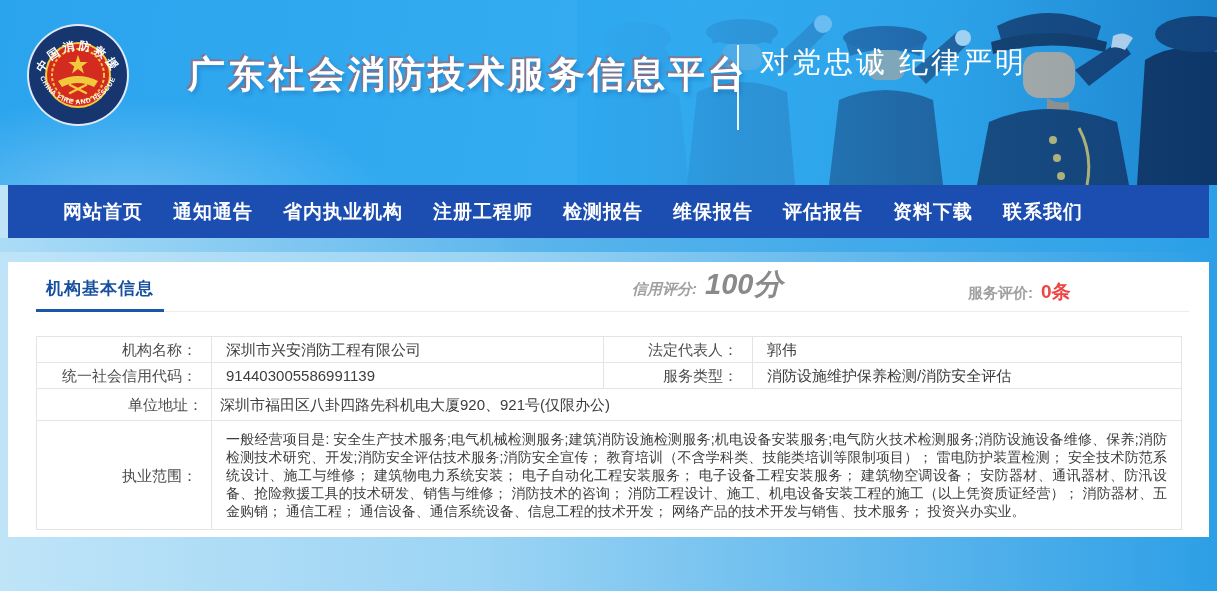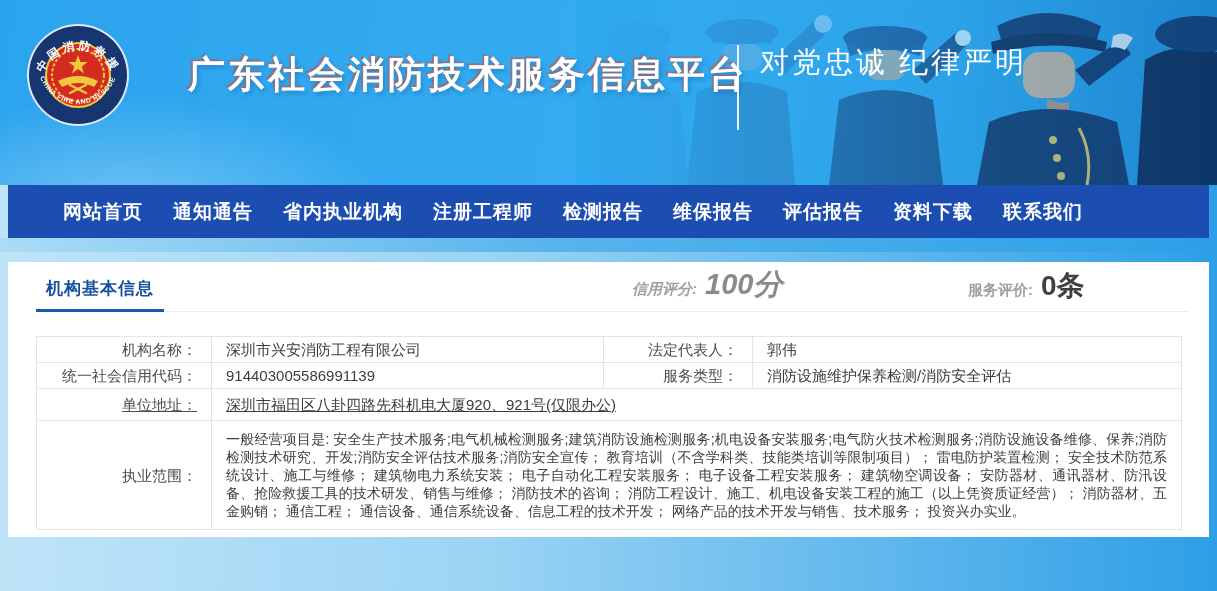--- a/index.html
+++ b/index.html
@@ -49,29 +49,29 @@
     position:absolute;left:0;bottom:-1px;padding:12px 10px 9px;cursor:pointer;
     color:#164f9e;font-weight:bold;font-size:17px;letter-spacing:1px;
     border-bottom:3px solid #1b57a8;white-space:nowrap;
   }
   .score{position:absolute;bottom:6px;display:flex;align-items:baseline;}
   .score .lbl{font-size:15px;font-weight:bold;color:#a0a0a0;}
   .score .val{font-weight:bold;color:#8a8a8a;margin-left:8px;}
   .score-credit{left:596px;font-style:italic;}
   .score-credit .val{font-size:29px;}
   .score-service{left:932px;}
-  .score-service .val{font-size:28px;color:#404040;}
+  .score-service .val{font-size:19px;color:#ef4444;}
   
   table.info{border-collapse:collapse;table-layout:fixed;width:1145px;margin-top:24px;}
   table.info td{
     border:1px solid #e4e4e4;font-size:15px;color:#3d3d3d;
     padding:4px 14px;line-height:17px;vertical-align:middle;background:#fff;
   }
   table.info td.lbl{text-align:right;color:#4d4d4d;}
-  table.info tr.short td{padding:7px 14px;text-decoration:underline;}
+  table.info tr.short td{padding:7px 8px;}
   table.info td.scope{
     font-size:14px;line-height:18px;padding:9px 14px;text-align:justify;color:#3d3d3d;
   }
 </style>
 </head>
 <body>
 
 <div class="header">
   <div class="header-photo">
     <svg viewBox="0 0 640 185" preserveAspectRatio="none">

